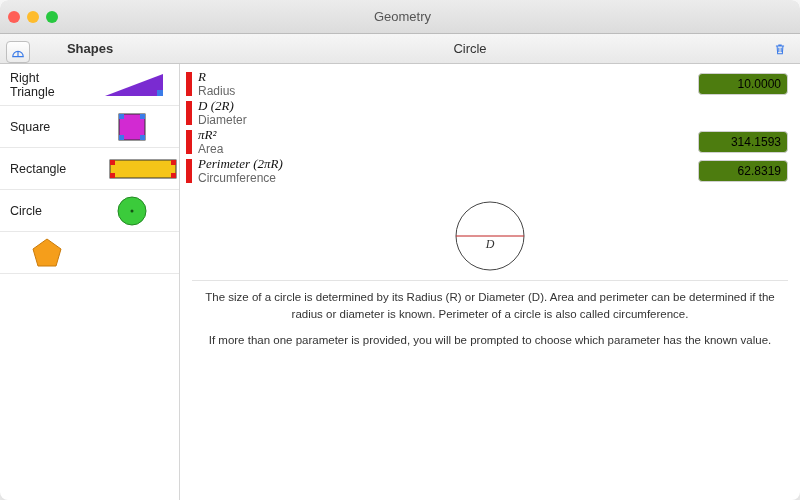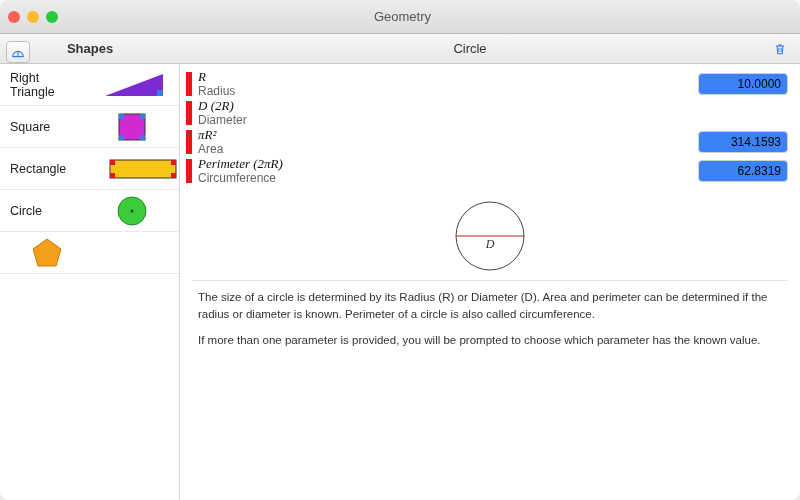--- a/index.html
+++ b/index.html
@@ -21,23 +21,23 @@
 .shape-item { height: 42px; border-bottom:1px solid #e8e8e8; display:flex; align-items:center; justify-content:space-between; padding: 0 10px; cursor:pointer;gap:40px; }
 .shape-label { font-size:12.5px; color:#222; }
 .shape-glyph { width:74px; height:34px; display:flex; align-items:center; justify-content:center; }
 .content { flex:1; overflow:auto; padding: 0; }
 .rows { padding: 6px 12px 0 6px; }
 .row { display:flex; align-items:center; height:28px; gap:6px; margin-bottom:1px; }
 .redbar { width:6px; height:24px; background:#e41818; }
 .row .labels { flex:1; line-height:1.1; }
 .row .formula { font-family: "Times New Roman", Times, serif; font-style: italic; font-size:13px; color:#111; }
 .row .caption { font-size:12px; color:#666; margin-top:1px; }
-.row input { width:90px; height:22px; border:1px solid #d0d0d0; border-radius:4px; background:#3b82f6; font-size:12px; text-align:right; padding:0 6px; }
+.row input { width:90px; height:22px; border:1px solid #d0d0d0; border-radius:4px; background:#4d7c0f; font-size:12px; text-align:right; padding:0 6px; }
 .diagram { display:flex; justify-content:center; padding: 10px 0 4px 0; }
-.desc { padding: 8px 18px; font-size:11.5px; color:#333; line-height:1.45; }
+.desc { padding: 8px 18px; font-size:11.5px; color:#333; line-height:1.45;text-align:center; }
 .desc p { margin-bottom:10px; }
 .section-title { font-size:13px; font-weight:600; color:#333; }
 </style>
 </head>
 <body>
 
 <div class="titlebar">
   <div class="traffic">
     <div class="tl red"></div>
     <div class="tl yellow"></div>

